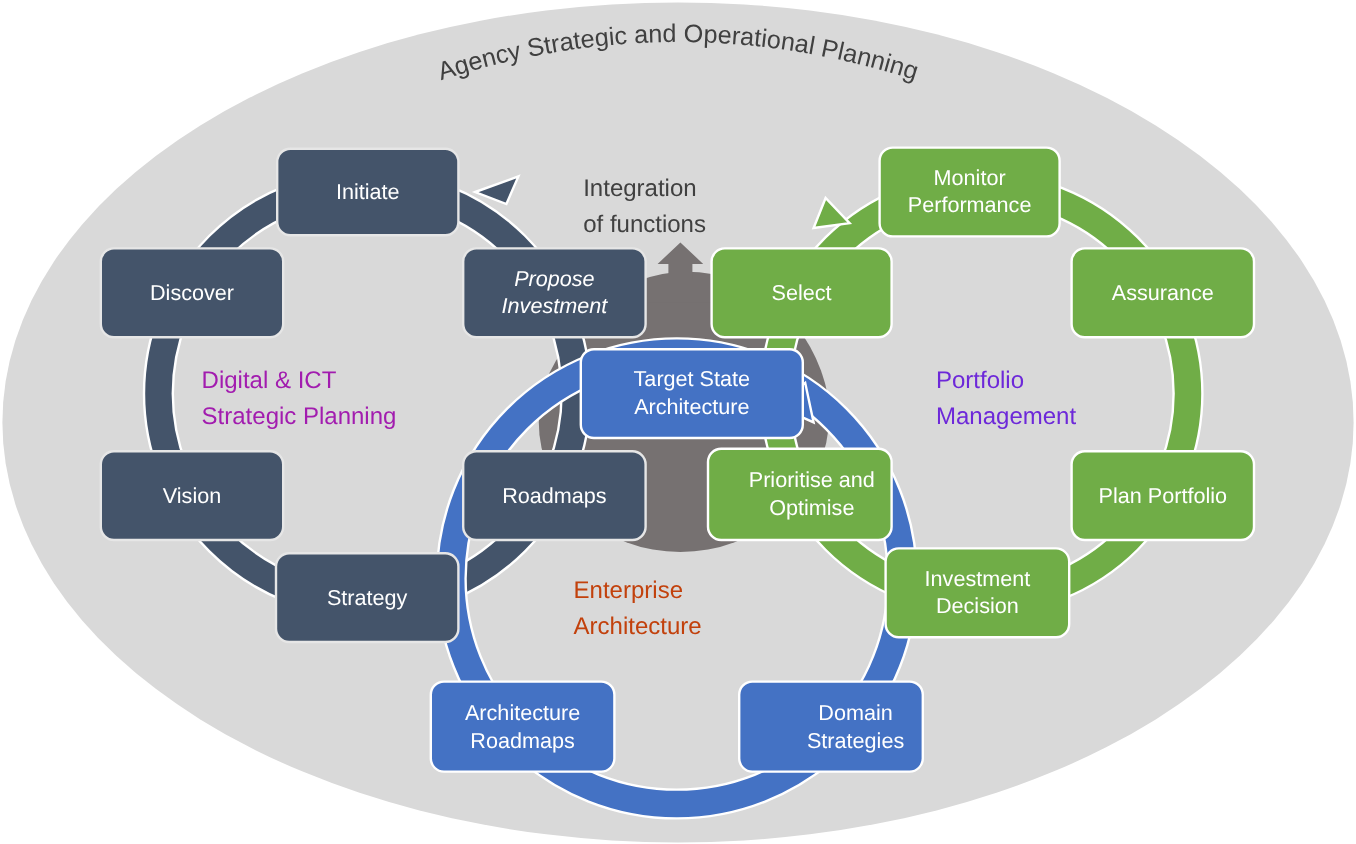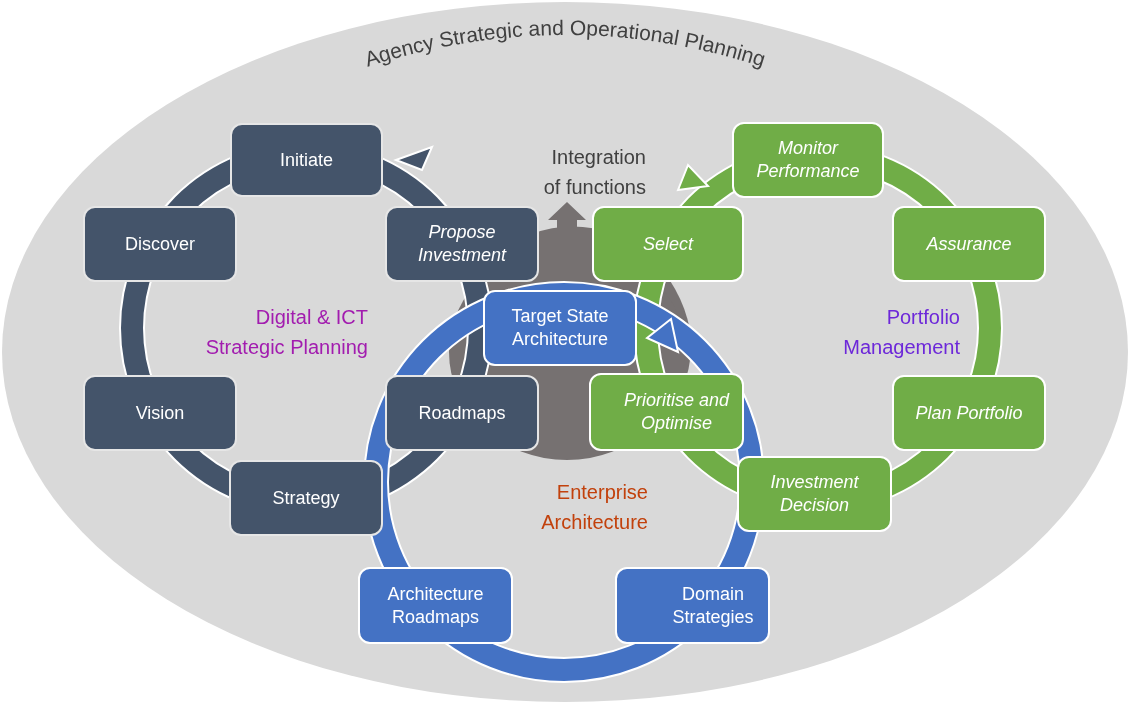--- a/index.html
+++ b/index.html
@@ -10,24 +10,24 @@
     display: flex; align-items: center; justify-content: center;
     text-align: center;
     color: #ffffff;
     font-size: 18px; line-height: 23px;
     border: 2px solid #ffffff;
     border-radius: 12px;
     box-sizing: border-box;
     white-space: pre-line;
   }
   .node.navy  { background: #44546a; border-color: #e6e6e6; }
-  .node.green { background: #70ad47; font-style: italic; }
+  .node.green { background: #70ad47; }
   .node.blue  { background: #4472c4; }
   .label {
-    position: absolute; text-align: right; white-space: pre-line;
+    position: absolute; text-align: left; white-space: pre-line;
     font-size: 20px; line-height: 30px;
   }
   .label.navy  { color: #a21caf; }
   .label.green { color: #6d28d9; }
   .label.blue  { color: #c2410c; }
   .label.grey  { color: #404040; }
 </style>
 </head>
 <body>
 
@@ -91,19 +91,19 @@
   <div class="node green" style="left:732px;top:122px;width:152px;height:76px;">Monitor
 Performance</div>
   <div class="node green" style="left:892px;top:206px;width:154px;height:76px;">Assurance</div>
   <div class="node green" style="left:892px;top:375px;width:154px;height:76px;">Plan Portfolio</div>
   <div class="node green" style="left:737px;top:456px;width:155px;height:76px;">Investment
 Decision</div>
   <div class="node green" style="left:589px;top:373px;width:155px;height:78px;padding-left:20px;">Prioritise and
 Optimise</div>
   <div class="node green" style="left:592px;top:206px;width:152px;height:76px;">Select</div>
 
-  <div class="node blue" style="left:483px;top:290px;width:154px;height:76px;">Target State
+  <div class="node blue" style="left:483px;top:290px;width:187px;height:76px;">Target State
 Architecture</div>
   <div class="node blue" style="left:358px;top:567px;width:155px;height:77px;">Architecture
 Roadmaps</div>
   <div class="node blue" style="left:615px;top:567px;width:155px;height:77px;padding-left:41px;">Domain
 Strategies</div>
 </div>
 
 </body></html>

